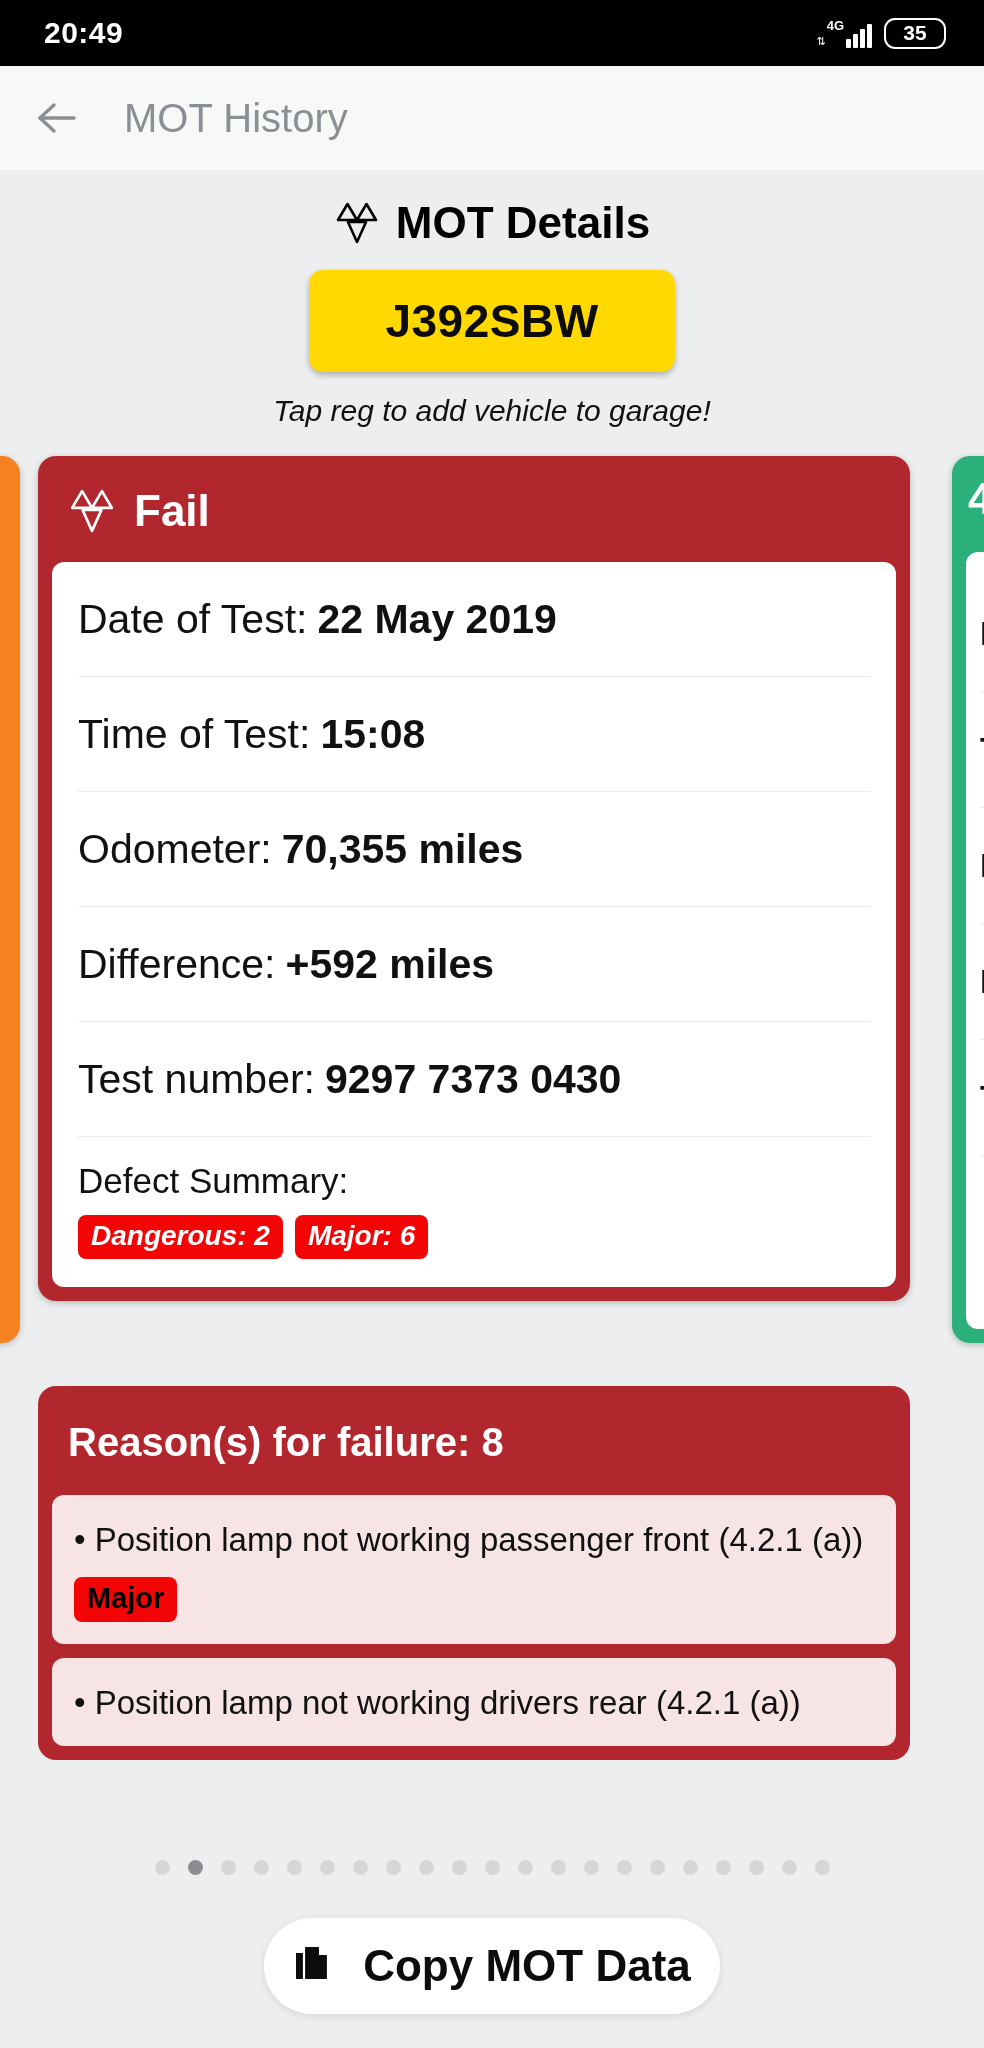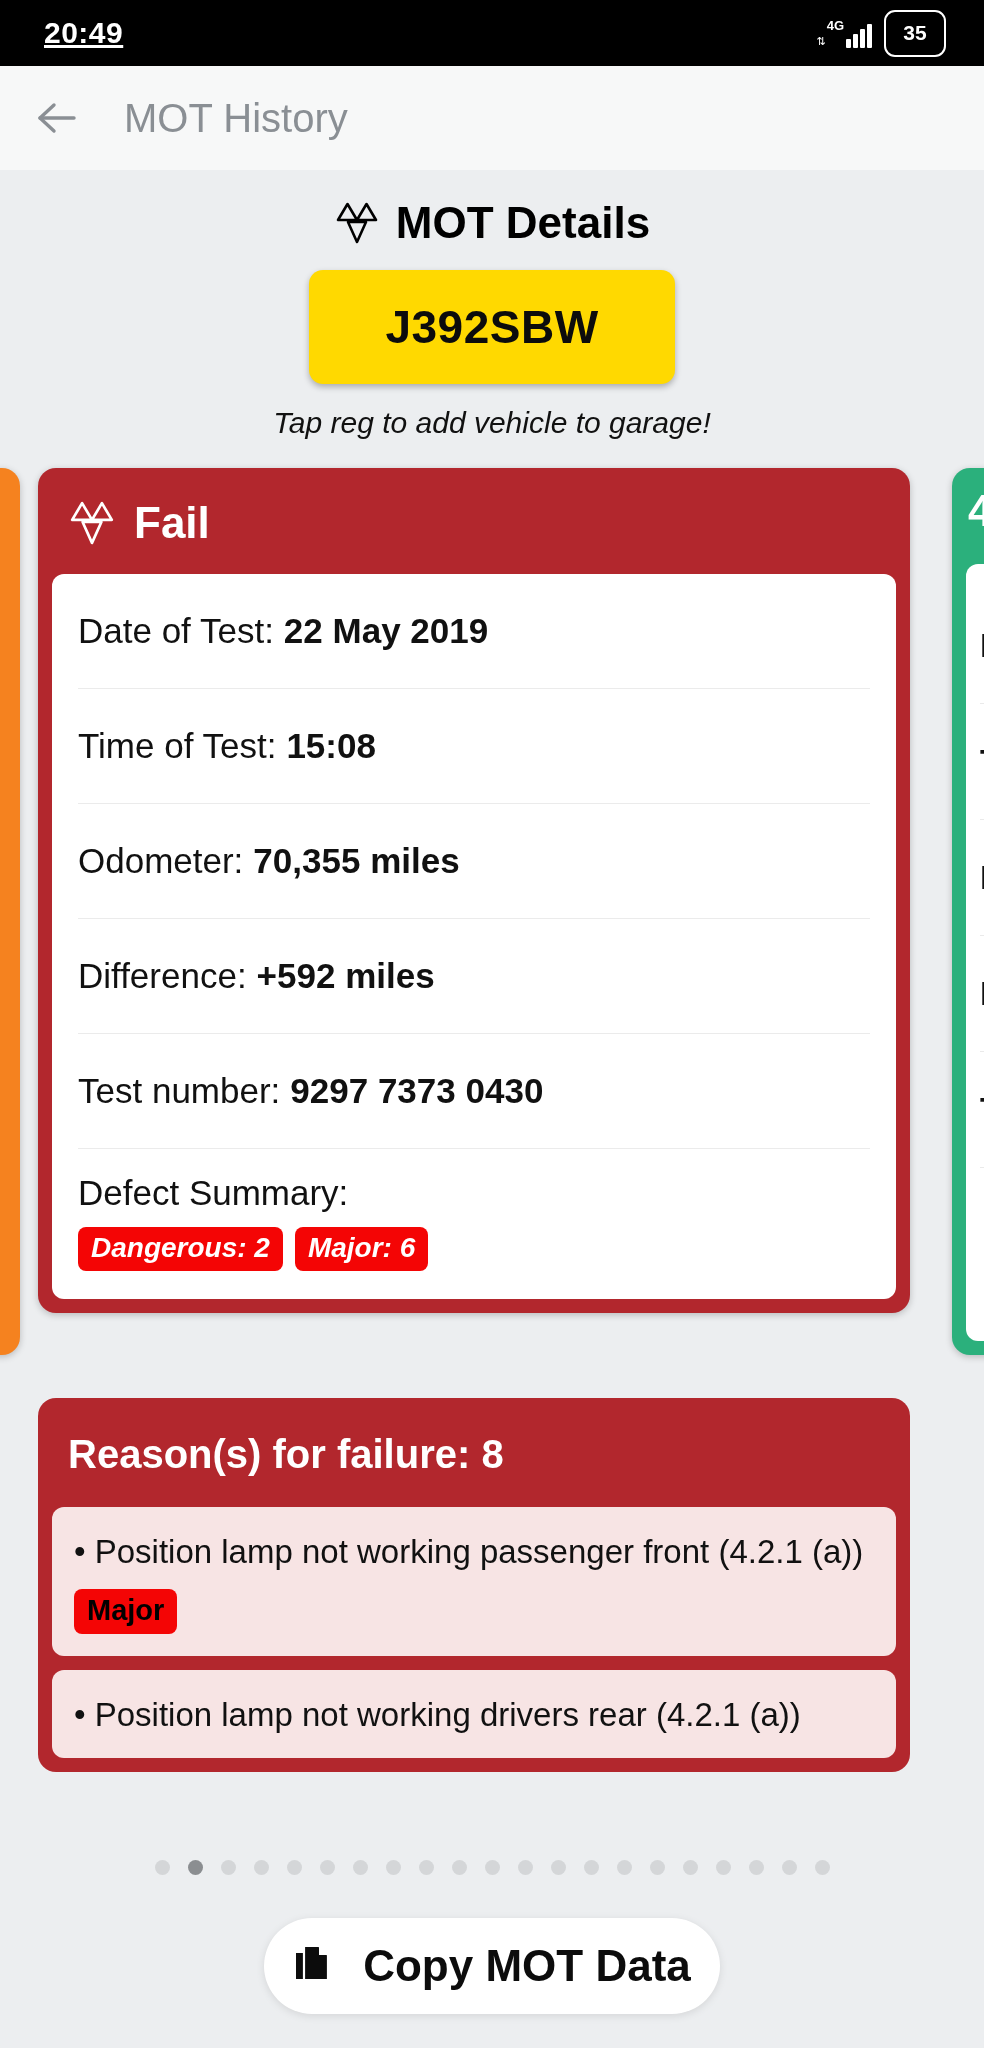--- a/index.html
+++ b/index.html
@@ -25,21 +25,20 @@
     display: flex;
     align-items: center;
     justify-content: space-between;
     padding: 0 38px 0 44px;
     flex: 0 0 auto;
   }
   .status-time {
     font-size: 30px;
     font-weight: bold;
     letter-spacing: .5px;
-    text-decoration: underline;
   }
   .status-right {
     display: flex;
     align-items: center;
     gap: 12px;
   }
   .net-wrap {
     display: flex;
     align-items: flex-end;
     gap: 2px;
@@ -63,21 +62,21 @@
   .sig-bars i:nth-child(4){ height: 24px; }
   .arrows {
     font-size: 11px;
     line-height: 1;
     margin-bottom: 1px;
     letter-spacing: -1px;
   }
   .battery {
     border: 2.5px solid #fff;
     border-radius: 11px;
-    height: 47px;
+    height: 31px;
     min-width: 62px;
     display: flex;
     align-items: center;
     justify-content: center;
     padding: 0 0;
     font-size: 21px;
     font-weight: bold;
   }
 
   
@@ -124,21 +123,21 @@
   }
   .plate-wrap {
     display: flex;
     justify-content: center;
     margin-top: 22px;
   }
   .plate {
     background: #ffd900;
     border-radius: 14px;
     width: 366px;
-    height: 114px;
+    height: 102px;
     display: flex;
     align-items: center;
     justify-content: center;
     box-shadow: 0 3px 6px rgba(0,0,0,.28);
     cursor: pointer;
   }
   .plate-text {
     font-size: 46px;
     font-weight: bold;
     color: #0c0c0c;
@@ -221,21 +220,21 @@
     font-size: 44px;
     font-weight: bold;
   }
   .card-body {
     background: #fff;
     margin: 0 14px 14px 14px;
     border-radius: 12px;
     padding: 0 26px;
   }
   .detail-row {
-    font-size: 35px;
+    font-size: 41px;
     color: #111;
     height: 115px;
     display: flex;
     align-items: center;
     border-bottom: 1px solid #ebebeb;
     white-space: nowrap;
   }
   .detail-row:last-child { border-bottom: none; }
   .detail-row .label { font-weight: normal; }
   .detail-row .value { font-weight: bold; margin-left: 10px; }

